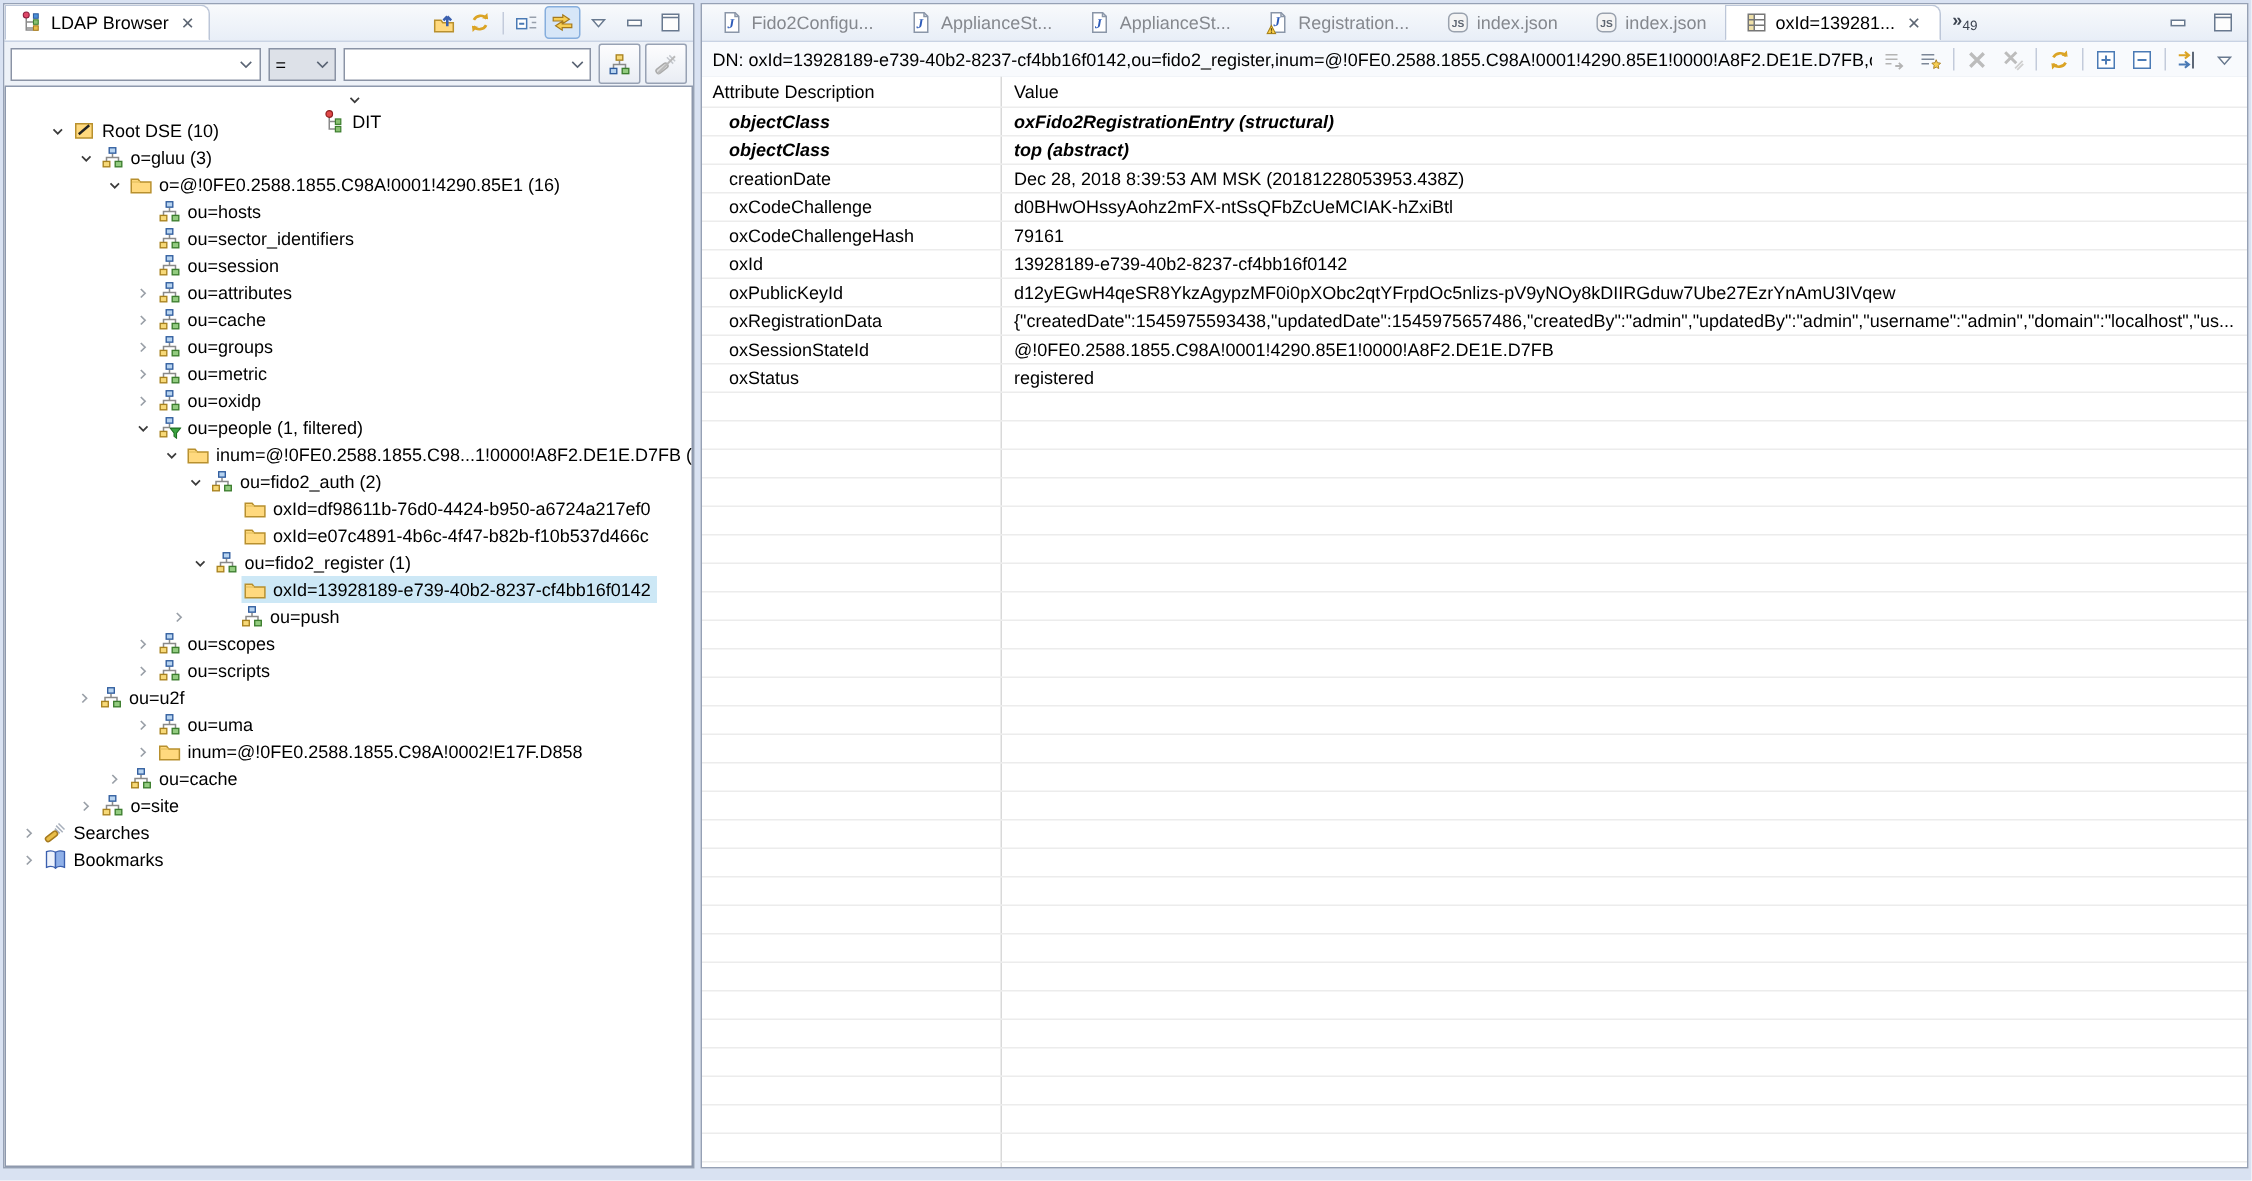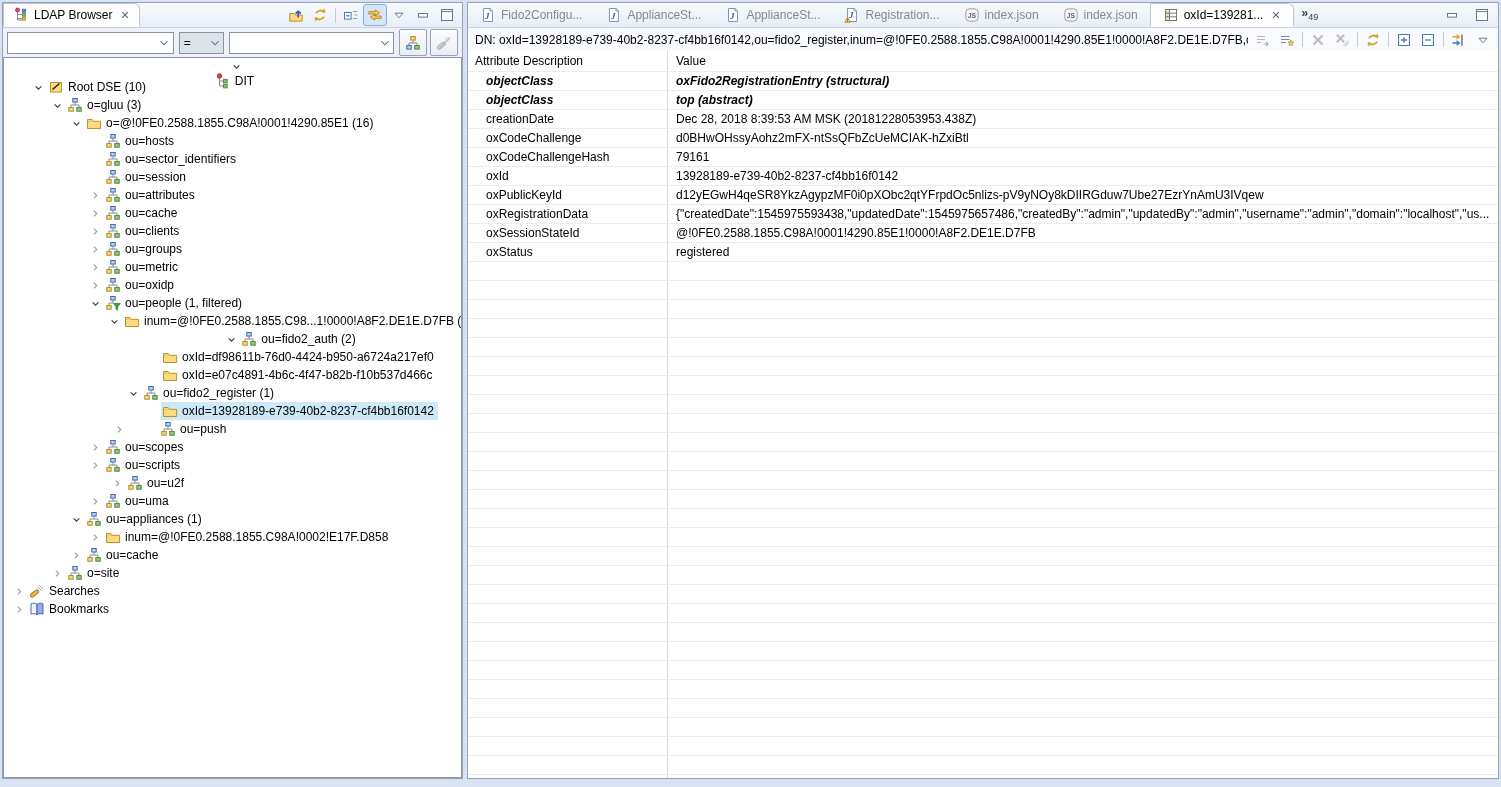--- a/index.html
+++ b/index.html
@@ -330,38 +330,20 @@
         </span>
         <span class="tcontent">
           <span class="ticon">
             <svg viewBox="0 0 16 16" xmlns="http://www.w3.org/2000/svg">
               <path d="M8 5.5V8M4 10.5V8h8v2.5" stroke="#8a8a8a" fill="none"></path>
               <rect x="5.8" y="1.5" width="4.4" height="3.6" fill="#b8d4f0" stroke="#2f5c9e" stroke-width="0.9"></rect>
               <rect x="1.8" y="10.6" width="4.4" height="3.6" fill="#f7d978" stroke="#a8821f" stroke-width="0.9"></rect>
               <rect x="9.8" y="10.6" width="4.4" height="3.6" fill="#93cc80" stroke="#3c7d2e" stroke-width="0.9"></rect>
             </svg>
           </span>
-          <span>ou=clients</span>
-        </span>
-      </div>
-      <div class="trow" style="padding-left: 83px;">
-        <span class="arrow">
-          <svg viewBox="0 0 16 16" xmlns="http://www.w3.org/2000/svg">
-            <path d="M6 4.5L9.5 8 6 11.5" fill="none" stroke="#9aa0a8" stroke-width="1.4"></path>
-          </svg>
-        </span>
-        <span class="tcontent">
-          <span class="ticon">
-            <svg viewBox="0 0 16 16" xmlns="http://www.w3.org/2000/svg">
-              <path d="M8 5.5V8M4 10.5V8h8v2.5" stroke="#8a8a8a" fill="none"></path>
-              <rect x="5.8" y="1.5" width="4.4" height="3.6" fill="#b8d4f0" stroke="#2f5c9e" stroke-width="0.9"></rect>
-              <rect x="1.8" y="10.6" width="4.4" height="3.6" fill="#f7d978" stroke="#a8821f" stroke-width="0.9"></rect>
-              <rect x="9.8" y="10.6" width="4.4" height="3.6" fill="#93cc80" stroke="#3c7d2e" stroke-width="0.9"></rect>
-            </svg>
-          </span>
           <span>ou=groups</span>
         </span>
       </div>
       <div class="trow" style="padding-left: 83px;">
         <span class="arrow">
           <svg viewBox="0 0 16 16" xmlns="http://www.w3.org/2000/svg">
             <path d="M6 4.5L9.5 8 6 11.5" fill="none" stroke="#9aa0a8" stroke-width="1.4"></path>
           </svg>
         </span>
         <span class="tcontent">
@@ -421,21 +403,21 @@
         <span class="tcontent">
           <span class="ticon">
             <svg viewBox="0 0 16 16" xmlns="http://www.w3.org/2000/svg">
               <path d="M1.5 13.5v-9h4.6l1.4 1.8h7.1v7.2z" fill="#ffd97e" stroke="#b8902e"></path>
               <path d="M1.9 6.4h5.4" stroke="#eac565"></path>
             </svg>
           </span>
           <span>inum=@!0FE0.2588.1855.C98...1!0000!A8F2.DE1E.D7FB (2)</span>
         </span>
       </div>
-      <div class="trow" style="padding-left: 118px; justify-content: center;">
+      <div class="trow" style="padding-left: 118px;">
         <span class="arrow">
           <svg viewBox="0 0 16 16" xmlns="http://www.w3.org/2000/svg">
             <path d="M4.5 6.5L8 10l3.5-3.5" fill="none" stroke="#3c3c3c" stroke-width="1.4"></path>
           </svg>
         </span>
         <span class="tcontent">
           <span class="ticon">
             <svg viewBox="0 0 16 16" xmlns="http://www.w3.org/2000/svg">
               <path d="M8 5.5V8M4 10.5V8h8v2.5" stroke="#8a8a8a" fill="none"></path>
               <rect x="5.8" y="1.5" width="4.4" height="3.6" fill="#b8d4f0" stroke="#2f5c9e" stroke-width="0.9"></rect>
@@ -547,21 +529,21 @@
             <svg viewBox="0 0 16 16" xmlns="http://www.w3.org/2000/svg">
               <path d="M8 5.5V8M4 10.5V8h8v2.5" stroke="#8a8a8a" fill="none"></path>
               <rect x="5.8" y="1.5" width="4.4" height="3.6" fill="#b8d4f0" stroke="#2f5c9e" stroke-width="0.9"></rect>
               <rect x="1.8" y="10.6" width="4.4" height="3.6" fill="#f7d978" stroke="#a8821f" stroke-width="0.9"></rect>
               <rect x="9.8" y="10.6" width="4.4" height="3.6" fill="#93cc80" stroke="#3c7d2e" stroke-width="0.9"></rect>
             </svg>
           </span>
           <span>ou=scripts</span>
         </span>
       </div>
-      <div class="trow" style="padding-left: 105px;">
+      <div class="trow" style="padding-left: 44px;">
         <span class="arrow">
           <svg viewBox="0 0 16 16" xmlns="http://www.w3.org/2000/svg">
             <path d="M6 4.5L9.5 8 6 11.5" fill="none" stroke="#9aa0a8" stroke-width="1.4"></path>
           </svg>
         </span>
         <span class="tcontent">
           <span class="ticon">
             <svg viewBox="0 0 16 16" xmlns="http://www.w3.org/2000/svg">
               <path d="M8 5.5V8M4 10.5V8h8v2.5" stroke="#8a8a8a" fill="none"></path>
               <rect x="5.8" y="1.5" width="4.4" height="3.6" fill="#b8d4f0" stroke="#2f5c9e" stroke-width="0.9"></rect>
@@ -581,38 +563,20 @@
         <span class="tcontent">
           <span class="ticon">
             <svg viewBox="0 0 16 16" xmlns="http://www.w3.org/2000/svg">
               <path d="M8 5.5V8M4 10.5V8h8v2.5" stroke="#8a8a8a" fill="none"></path>
               <rect x="5.8" y="1.5" width="4.4" height="3.6" fill="#b8d4f0" stroke="#2f5c9e" stroke-width="0.9"></rect>
               <rect x="1.8" y="10.6" width="4.4" height="3.6" fill="#f7d978" stroke="#a8821f" stroke-width="0.9"></rect>
               <rect x="9.8" y="10.6" width="4.4" height="3.6" fill="#93cc80" stroke="#3c7d2e" stroke-width="0.9"></rect>
             </svg>
           </span>
           <span>ou=uma</span>
-        </span>
-      </div>
-      <div class="trow" style="padding-left: 64px;">
-        <span class="arrow">
-          <svg viewBox="0 0 16 16" xmlns="http://www.w3.org/2000/svg">
-            <path d="M4.5 6.5L8 10l3.5-3.5" fill="none" stroke="#3c3c3c" stroke-width="1.4"></path>
-          </svg>
-        </span>
-        <span class="tcontent">
-          <span class="ticon">
-            <svg viewBox="0 0 16 16" xmlns="http://www.w3.org/2000/svg">
-              <path d="M8 5.5V8M4 10.5V8h8v2.5" stroke="#8a8a8a" fill="none"></path>
-              <rect x="5.8" y="1.5" width="4.4" height="3.6" fill="#b8d4f0" stroke="#2f5c9e" stroke-width="0.9"></rect>
-              <rect x="1.8" y="10.6" width="4.4" height="3.6" fill="#f7d978" stroke="#a8821f" stroke-width="0.9"></rect>
-              <rect x="9.8" y="10.6" width="4.4" height="3.6" fill="#93cc80" stroke="#3c7d2e" stroke-width="0.9"></rect>
-            </svg>
-          </span>
-          <span>ou=appliances (1)</span>
         </span>
       </div>
       <div class="trow" style="padding-left: 83px;">
         <span class="arrow">
           <svg viewBox="0 0 16 16" xmlns="http://www.w3.org/2000/svg">
             <path d="M6 4.5L9.5 8 6 11.5" fill="none" stroke="#9aa0a8" stroke-width="1.4"></path>
           </svg>
         </span>
         <span class="tcontent">
           <span class="ticon">

